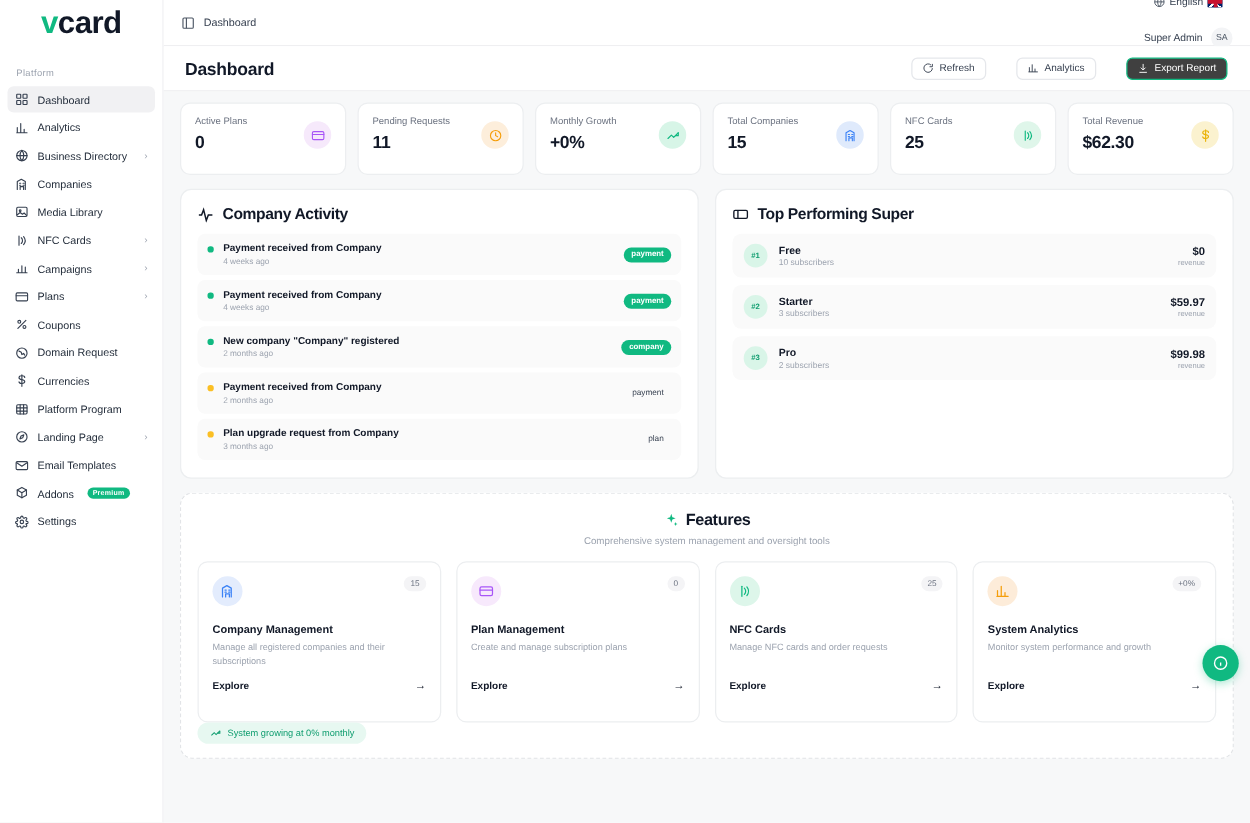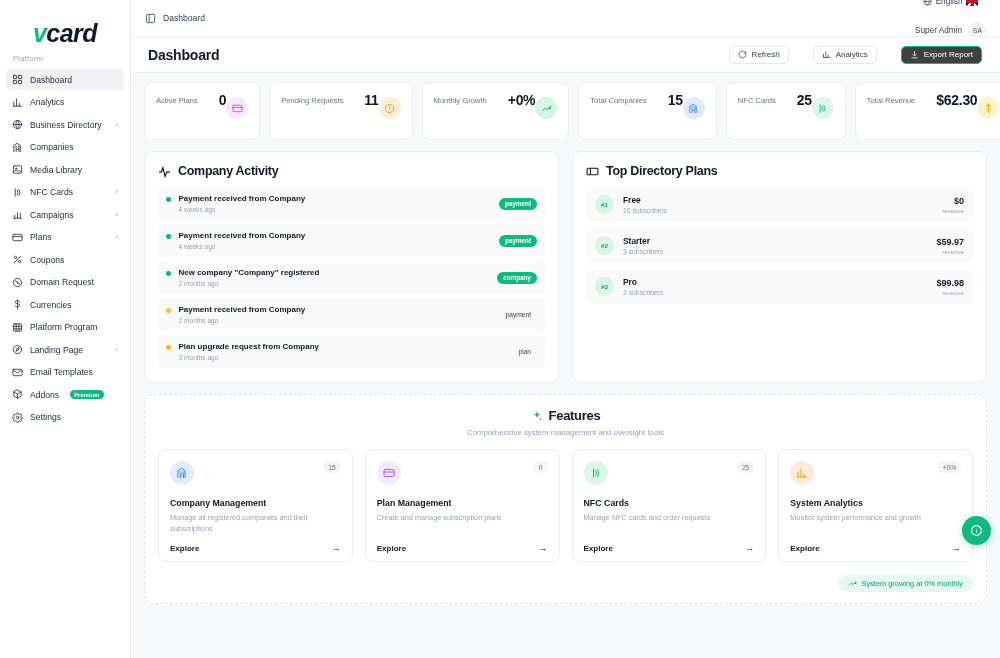--- a/index.html
+++ b/index.html
@@ -13,21 +13,21 @@
   .app { display: flex; width: 1000px; height: 658px; background: #ffffff; }
 
   
   .sidebar {
     width: 131px; height: 658px; flex: 0 0 131px;
     background: #ffffff;
     border-right: 1px solid #ececf0;
     padding: 0;
     display: flex; flex-direction: column;
   }
-  .logo-wrap { height: 46px; display: flex; align-items: flex-end; justify-content: center; padding-top: 6px; font-style: italic;}
+  .logo-wrap { height: 46px; display: flex; align-items: flex-start; justify-content: center; padding-top: 6px;}
   .logo { font-size: 25px; font-weight: 700; letter-spacing: -0.5px; color: #111827; line-height: 1; }
   .logo .v { color: #10b981; }
   .nav-label {
     font-size: 7.5px; color: #9ca3af; letter-spacing: 0.3px;
     padding: 8px 0 6px 13px; font-weight: 400;
   }
   .nav { padding: 0 6px; }
   .nav-item {
     display: flex; align-items: center; gap: 7px;
     height: 21px; padding: 0 6px; margin-bottom: 1.5px;
@@ -94,21 +94,21 @@
     position: relative;
   }
 
   
   .stats { display: grid; grid-template-columns: repeat(6, 1fr); gap: 9px; }
   .stat {
     background: #fff; border: 1px solid #eceef0; border-radius: 8px;
     padding: 9px 11px 10px 11px; height: 58px;
     display: flex; align-items: flex-start; justify-content: space-between;
   }
-  .stat .stxt { display: flex; gap: 21px; min-width:0;align-items:center; }
+  .stat .stxt { display: flex; flex-direction: column; gap: 4px; min-width:0; }
   .stat .slabel { font-size: 7.6px; color: #6b7280; white-space: nowrap; }
   .stat .sval { font-size: 14px; font-weight: 700; color: #111827; letter-spacing:-0.3px; }
   .stat .sico {
     width: 22px; height: 22px; border-radius: 50%; flex:0 0 22px;
     display: flex; align-items: center; justify-content: center; margin-top: 5px;
   }
   .stat .sico svg { width: 11px; height: 11px; display: block; }
 
   
   .panels { display: grid; grid-template-columns: 1fr 1fr; gap: 13px; margin-top: 11px; }
@@ -159,37 +159,37 @@
   }
   .feat-head { text-align: center; }
   .feat-title-row { display: flex; align-items: center; justify-content: center; gap: 6px; }
   .feat-spark { width: 12px; height: 12px; color: #10b981; display:flex; }
   .feat-title { font-size: 13px; font-weight: 700; color: #111827; letter-spacing:-0.3px; }
   .feat-sub { font-size: 7.8px; color: #9ca3af; margin-top: 5px; }
 
   .feat-grid { display: grid; grid-template-columns: repeat(4, 1fr); gap: 12px; margin-top: 12px; }
   .feat-card {
     border: 1px solid #eceef0; border-radius: 8px; background: #fff;
-    padding: 11px 11px 8px 11px; min-height: 108px;
+    padding: 11px 11px 24px 11px; min-height: 108px;
     display: flex; flex-direction: column;
   }
   .feat-top { display: flex; align-items: flex-start; justify-content: space-between; }
   .feat-ico { width: 24px; height: 24px; border-radius: 50%; display:flex; align-items:center; justify-content:center; }
   .feat-ico svg { width: 12px; height: 12px; display:block; }
   .feat-count {
     font-size: 6.6px; color: #6b7280; background: #f4f4f6;
     padding: 2.5px 5px; border-radius: 8px;
   }
   .feat-name { font-size: 8.8px; font-weight: 700; color: #111827; margin-top: 13px; }
   .feat-desc { font-size: 7.3px; color: #9ca3af; margin-top: 5px; line-height: 1.45; }
   .feat-explore { margin-top: auto; display: flex; align-items: center; justify-content: space-between; padding-top: 9px; cursor: pointer; }
   .feat-explore .ex { font-size: 8px; font-weight: 600; color: #111827; }
   .feat-explore .arr { font-size: 9px; color: #111827; }
 
-  .feat-foot { display: flex; justify-content: flex-end; margin-top: 13px; }
+  .feat-foot { display: flex; justify-content: flex-start; margin-top: 0; }
   .grow-pill {
     display: inline-flex; align-items: center; gap: 5px;
     background: #e7f8f1; color: #0f9d6f; border-radius: 11px;
     padding: 4px 10px; font-size: 7.4px; font-weight: 500;
   }
   .grow-pill svg { width: 9px; height: 9px; display:block; }
 
   
   .fab {
     position: absolute; right: 9px; width: 29px; height: 29px; border-radius: 50%;
@@ -565,21 +565,21 @@
         </section>
 
         <section class="panel">
           <div class="panel-head">
             <span class="pico">
               <svg viewBox="0 0 24 24" fill="none" stroke="currentColor" stroke-width="2">
                   <rect x="2" y="6" width="20" height="12" rx="2"></rect>
                   <path d="M8 6v12"></path>
                 </svg>
             </span>
-            <span class="ptitle">Top Directory Plans</span>
+            <span class="ptitle">Top Performing Super</span>
           </div>
           <div id="plans-list">
               <div class="plan-row">
                 <span class="rank">#1</span>
                 <span class="plan-body">
                   <span class="plan-name">Free</span>
                   <span class="plan-subs">10 subscribers</span>
                 </span>
                 <span class="plan-right">
                   <span class="plan-rev">$0</span>

